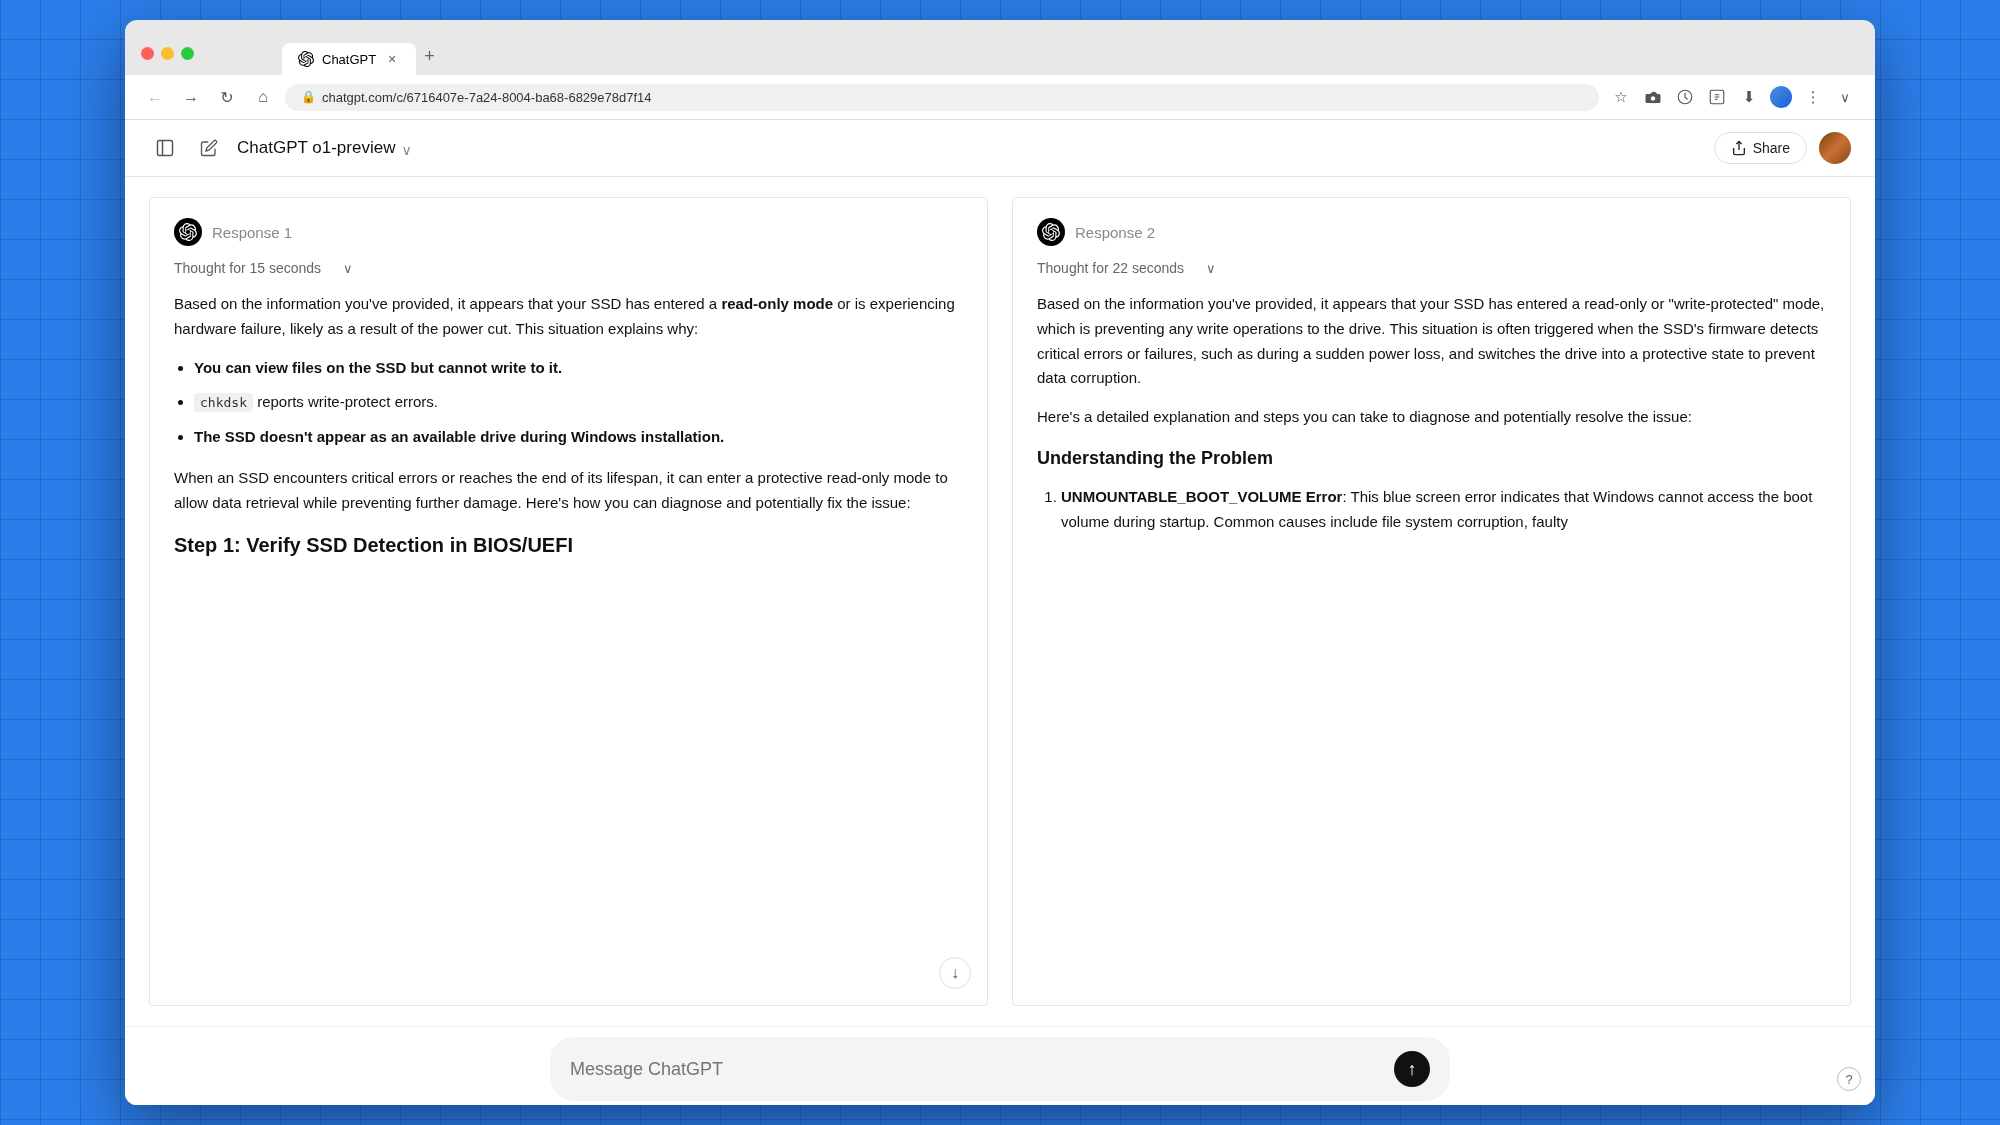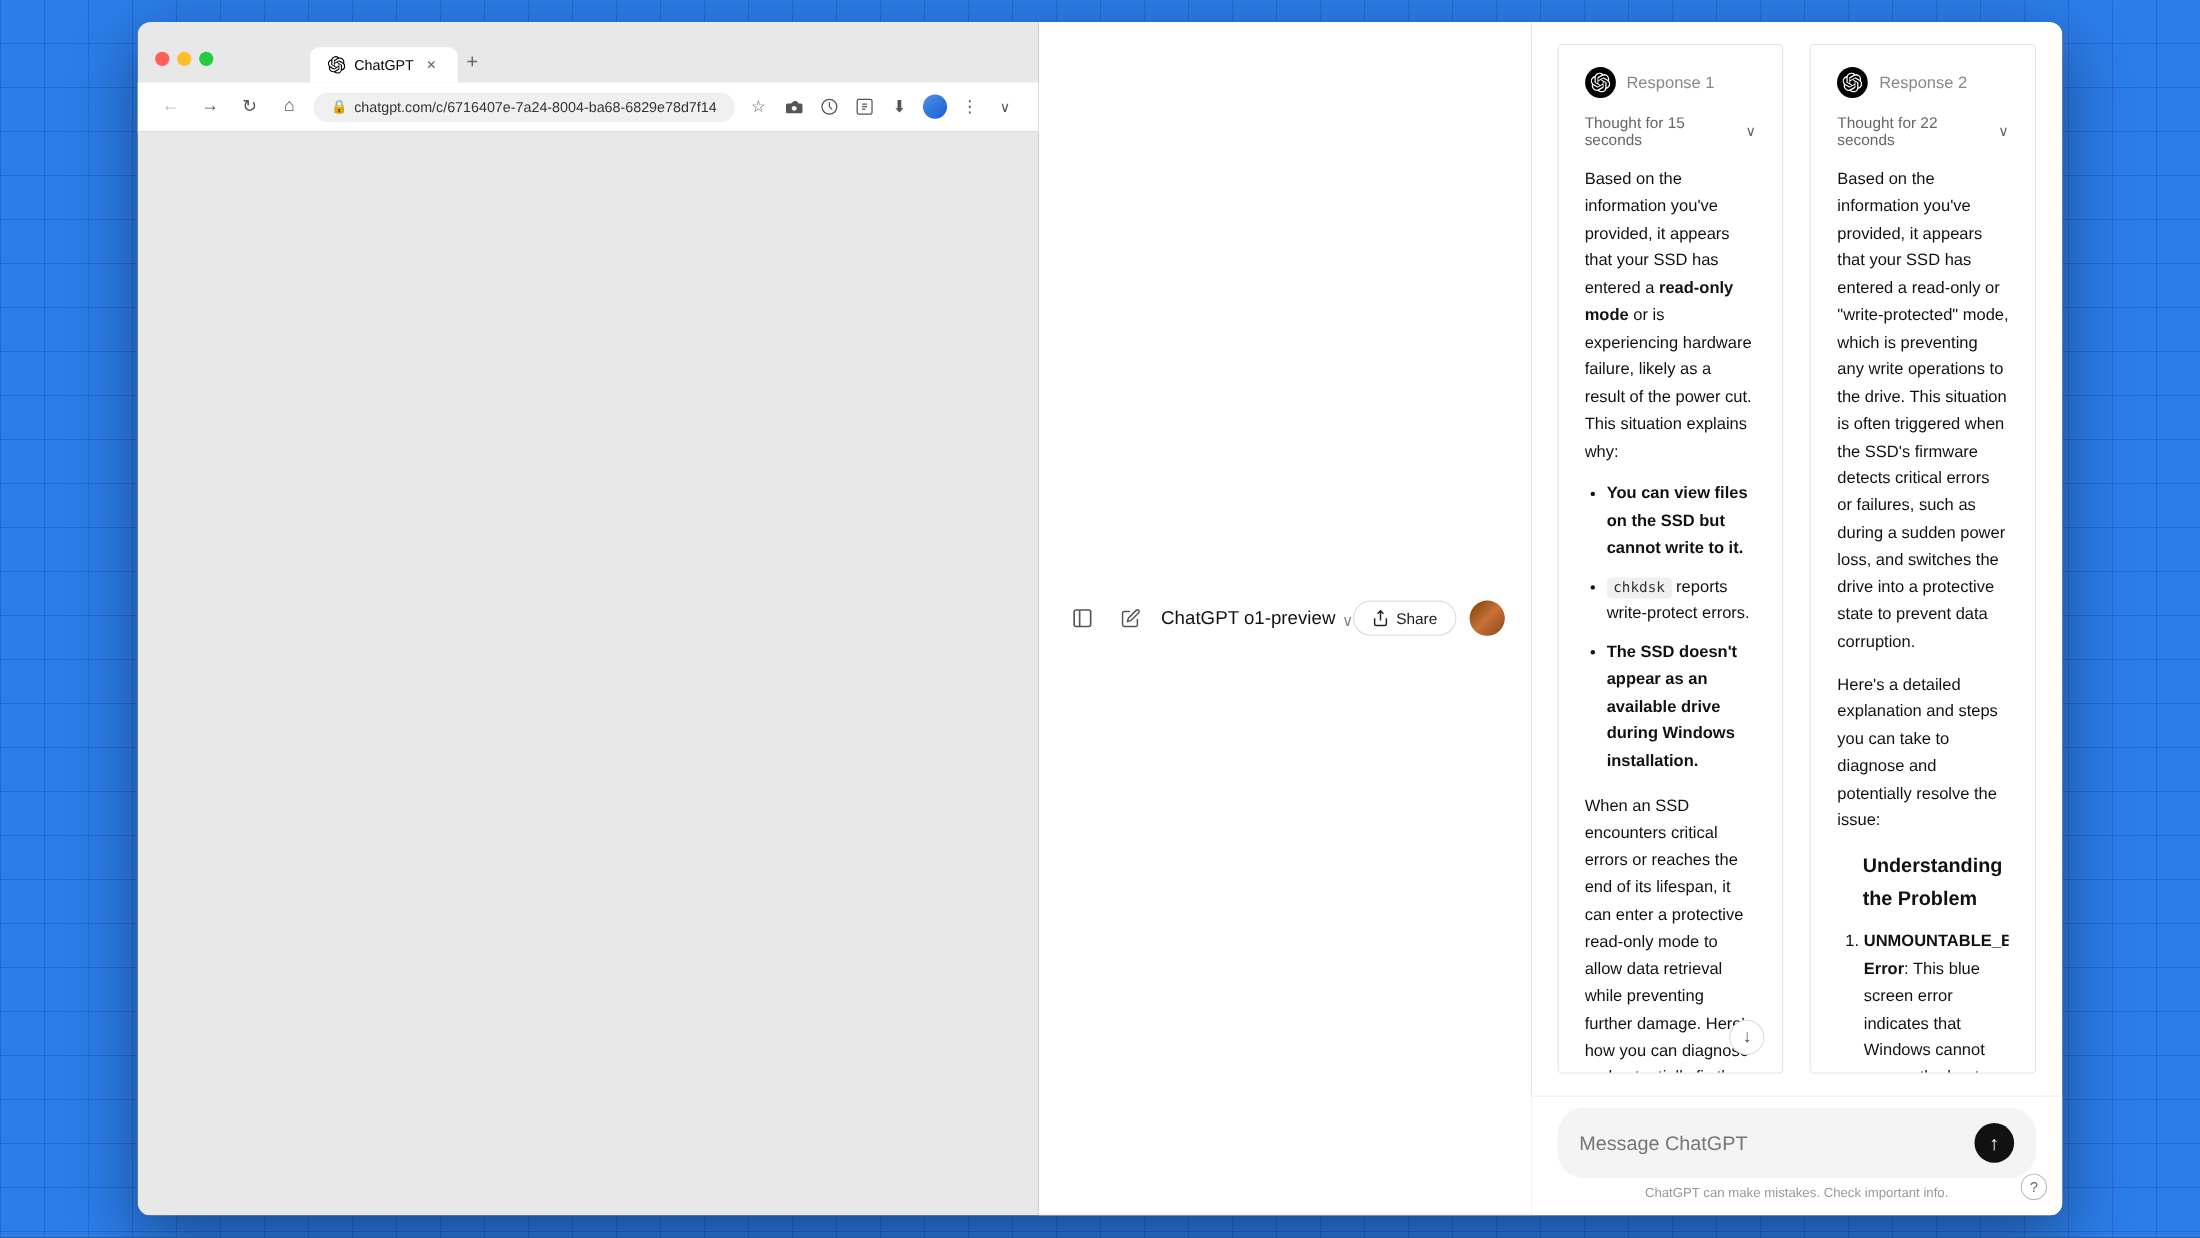--- a/index.html
+++ b/index.html
@@ -23,26 +23,26 @@
       background-size: 40px 40px;
     }
 
     
     .browser {
       position: absolute;
       top: 20px;
       left: 125px;
       right: 125px;
       bottom: 20px;
-      background: #404040;
+      background: #22c55e;
       border-radius: 12px;
       box-shadow: 0 20px 60px rgba(0,0,0,0.4);
       overflow: hidden;
       display: flex;
-      flex-direction: row;
+      flex-direction: column;
     }
 
     
     .browser-chrome {
       background: #e8e8e8;
       flex-shrink: 0;
     }
 
     
     .title-bar {
@@ -367,21 +367,20 @@
       border-radius: 4px;
       font-family: 'SFMono-Regular', Consolas, monospace;
       font-size: 13px;
       color: #333;
     }
 
     .response-body h2 {
       font-size: 18px;
       font-weight: 700;
       margin-bottom: 12px;
-      margin-left: 23px;
     }
 
     .response-body ol {
       margin: 12px 0 16px 24px;
     }
 
     .response-body ol li {
       margin-bottom: 10px;
     }
 
@@ -647,19 +646,18 @@
         </div>
       </div>
 
     </div>
 
     <div class="input-area">
       <div class="message-input-wrapper">
         <input type="text" class="message-input" placeholder="Message ChatGPT" style="">
         <button class="send-btn">↑</button>
       </div>
-      <p class="footer-text">ChatGPT can make mistakes. Check important info.</p>
     </div>
   </div>
 
   <div class="help-btn">?</div>
 
 </div>
 
 </body></html>

